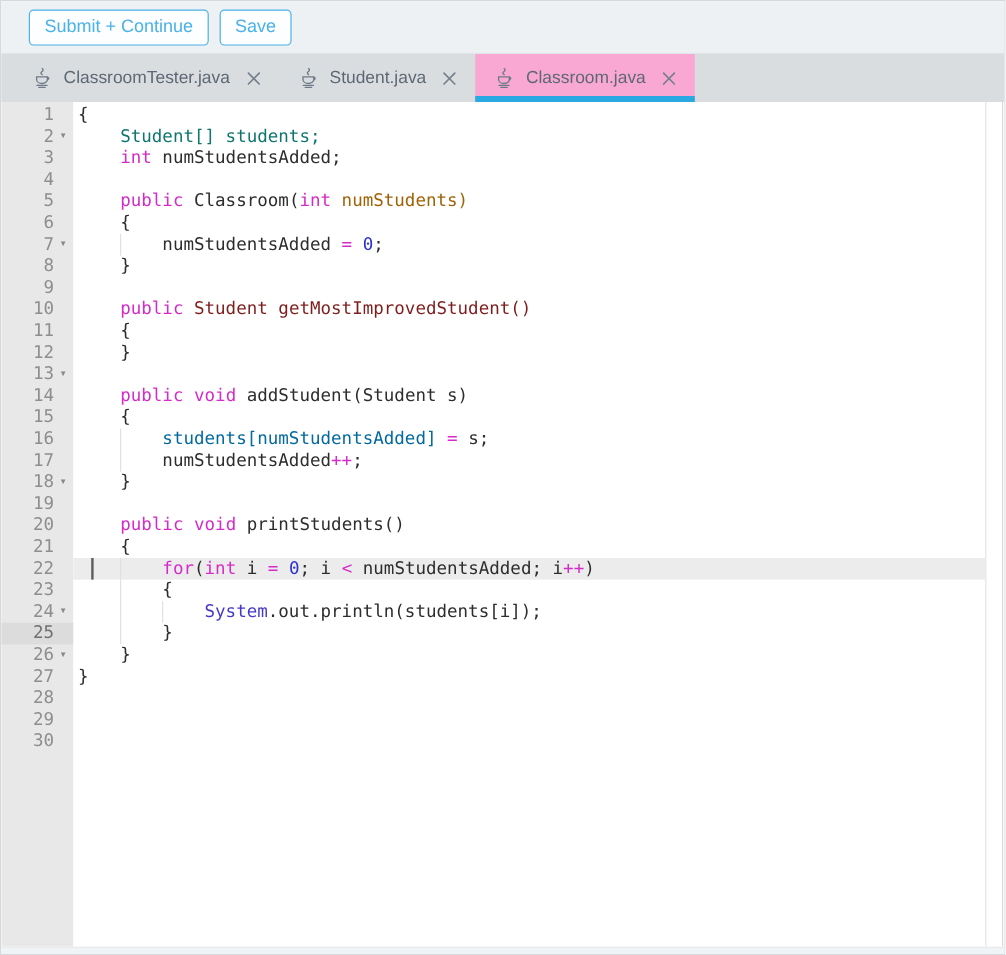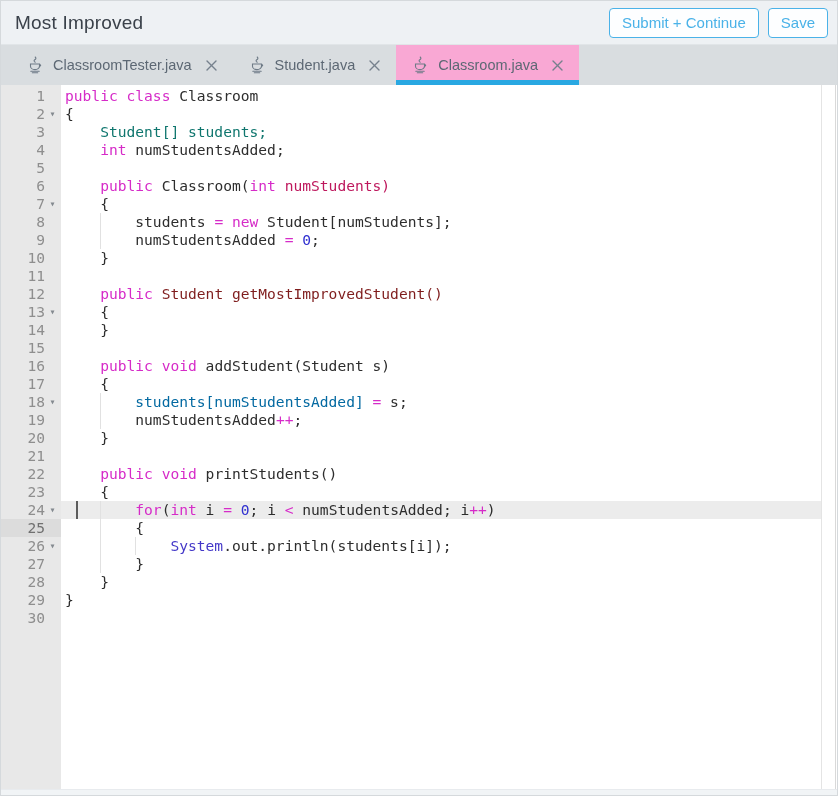--- a/index.html
+++ b/index.html
@@ -88,21 +88,20 @@
     position:absolute; left:0; right:0; bottom:0; height:6px; background:#f1f4f6;
     border-top:1px solid #e8ebee;
   }
 </style>
 </head>
 <body>
 
 <div class="page">
 
   <div class="header">
-    <div class="page-title">Most Improved</div>
     <div style="display:flex;">
         <button class="hdr-btn">Submit + Continue</button>
         <button class="hdr-btn">Save</button>
       </div>
   </div>
 
   <div class="tabbar">
       <div class="tab">
         <svg class="java-ic" width="16" height="18" viewBox="0 0 16 18">
           <g fill="none" stroke="#6e7a86" stroke-width="1.1" stroke-linecap="round">
@@ -192,28 +191,26 @@
         <div class="gcell">23</div>
         <div class="gcell">24<span class="fold">▾</span></div>
         <div class="gcell active">25</div>
         <div class="gcell">26<span class="fold">▾</span></div>
         <div class="gcell">27</div>
         <div class="gcell">28</div>
         <div class="gcell">29</div>
         <div class="gcell">30</div>
       </div>
     <div class="codepane">
-        <div class="cline"><span style="color: rgb(214, 43, 200);">public</span><span style="color: rgb(45, 45, 45);"> </span><span style="color: rgb(214, 43, 200);">class</span><span style="color: rgb(45, 45, 45);"> Classroom</span></div>
         <div class="cline"><span style="color: rgb(45, 45, 45);">{</span></div>
         <div class="cline"><span style="color: #0f766e;">    Student[] students;</span></div>
         <div class="cline"><span style="color: rgb(45, 45, 45);">    </span><span style="color: rgb(214, 43, 200);">int</span><span style="color: rgb(45, 45, 45);"> numStudentsAdded;</span></div>
         <div class="cline"></div>
-        <div class="cline"><span style="color: rgb(45, 45, 45);">    </span><span style="color: rgb(214, 43, 200);">public</span><span style="color: rgb(45, 45, 45);"> Classroom(</span><span style="color: rgb(214, 43, 200);">int</span><span style="color: #be185d;"> numStudents)</span></div>
-        <div class="cline"><span style="color: rgb(45, 45, 45);">    {</span></div>
-        <div class="cline"><div class="iguide" style="left: 35.16px;"></div><span style="color: rgb(45, 45, 45);">        students </span><span style="color: rgb(214, 43, 200);">=</span><span style="color: rgb(45, 45, 45);"> </span><span style="color: rgb(214, 43, 200);">new</span><span style="color: rgb(45, 45, 45);"> Student[numStudents];</span></div>
+        <div class="cline"><span style="color: rgb(45, 45, 45);">    </span><span style="color: rgb(214, 43, 200);">public</span><span style="color: rgb(45, 45, 45);"> Classroom(</span><span style="color: rgb(214, 43, 200);">int</span><span style="color: #a16207;"> numStudents)</span></div>
+        <div class="cline"><span style="color: rgb(45, 45, 45);">    {</span></div>
         <div class="cline"><div class="iguide" style="left: 35.16px;"></div><span style="color: rgb(45, 45, 45);">        numStudentsAdded </span><span style="color: rgb(214, 43, 200);">=</span><span style="color: rgb(45, 45, 45);"> </span><span style="color: rgb(48, 48, 208);">0</span><span style="color: rgb(45, 45, 45);">;</span></div>
         <div class="cline"><span style="color: rgb(45, 45, 45);">    }</span></div>
         <div class="cline"></div>
         <div class="cline"><span style="color: rgb(45, 45, 45);">    </span><span style="color: rgb(214, 43, 200);">public</span><span style="color: #7f1d1d;"> Student getMostImprovedStudent()</span></div>
         <div class="cline"><span style="color: rgb(45, 45, 45);">    {</span></div>
         <div class="cline"><span style="color: rgb(45, 45, 45);">    }</span></div>
         <div class="cline"></div>
         <div class="cline"><span style="color: rgb(45, 45, 45);">    </span><span style="color: rgb(214, 43, 200);">public</span><span style="color: rgb(45, 45, 45);"> </span><span style="color: rgb(214, 43, 200);">void</span><span style="color: rgb(45, 45, 45);"> addStudent(Student s)</span></div>
         <div class="cline"><span style="color: rgb(45, 45, 45);">    {</span></div>
         <div class="cline"><div class="iguide" style="left: 35.16px;"></div><span style="color: #0369a1;">        students[numStudentsAdded] </span><span style="color: rgb(214, 43, 200);">=</span><span style="color: rgb(45, 45, 45);"> s;</span></div>

